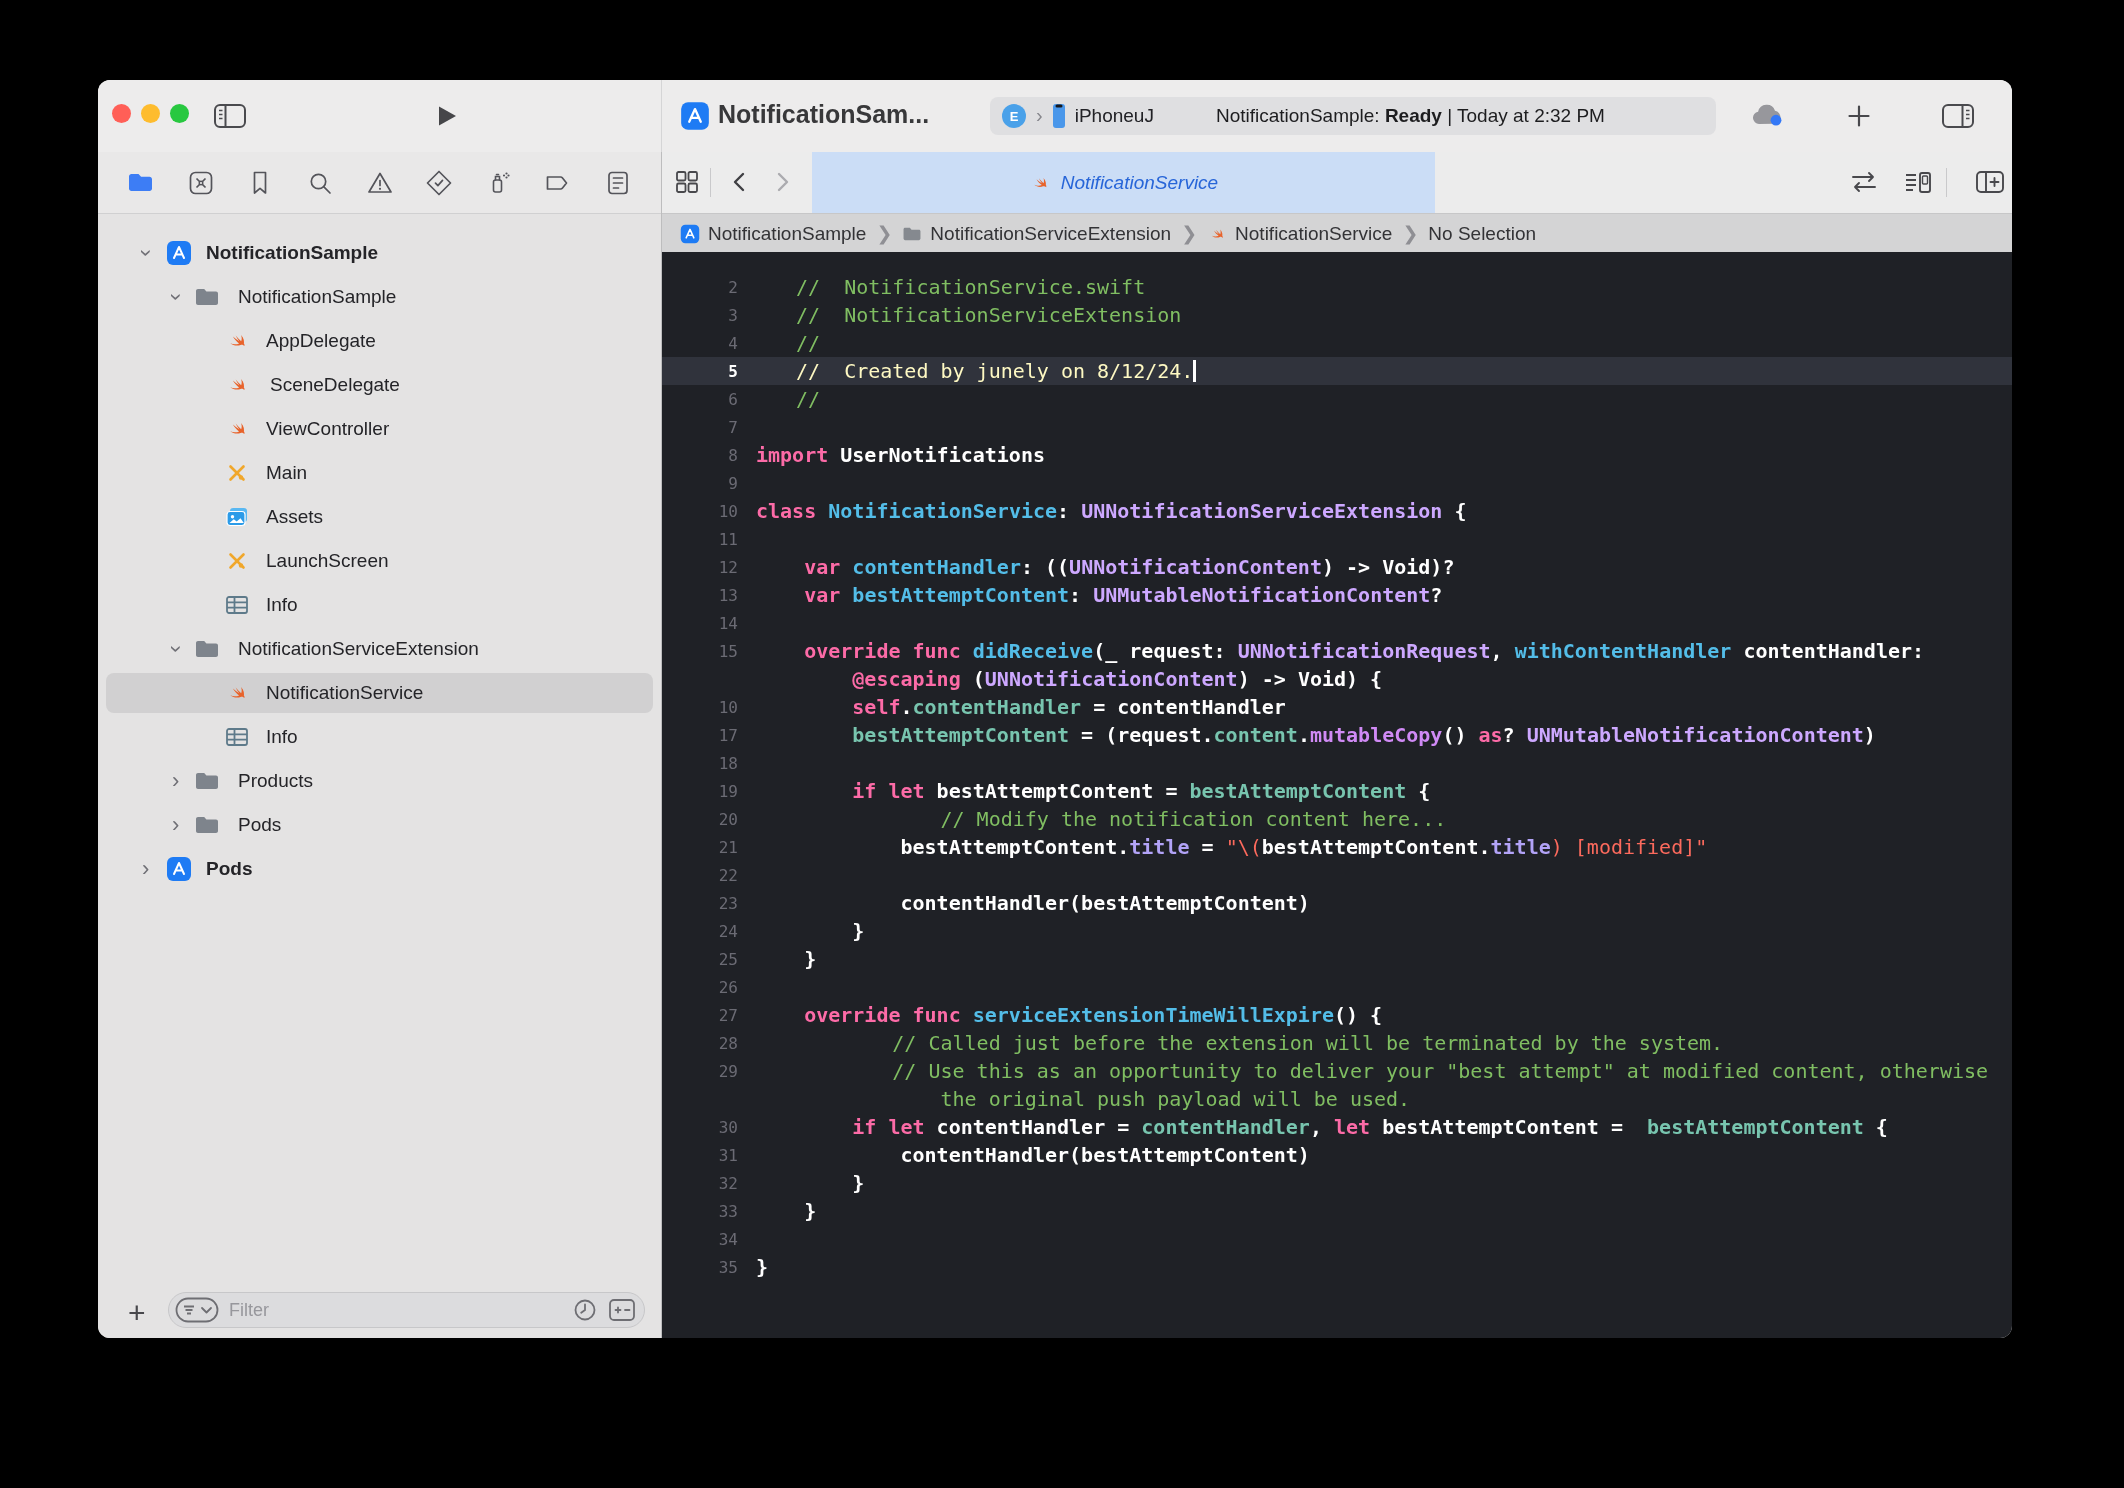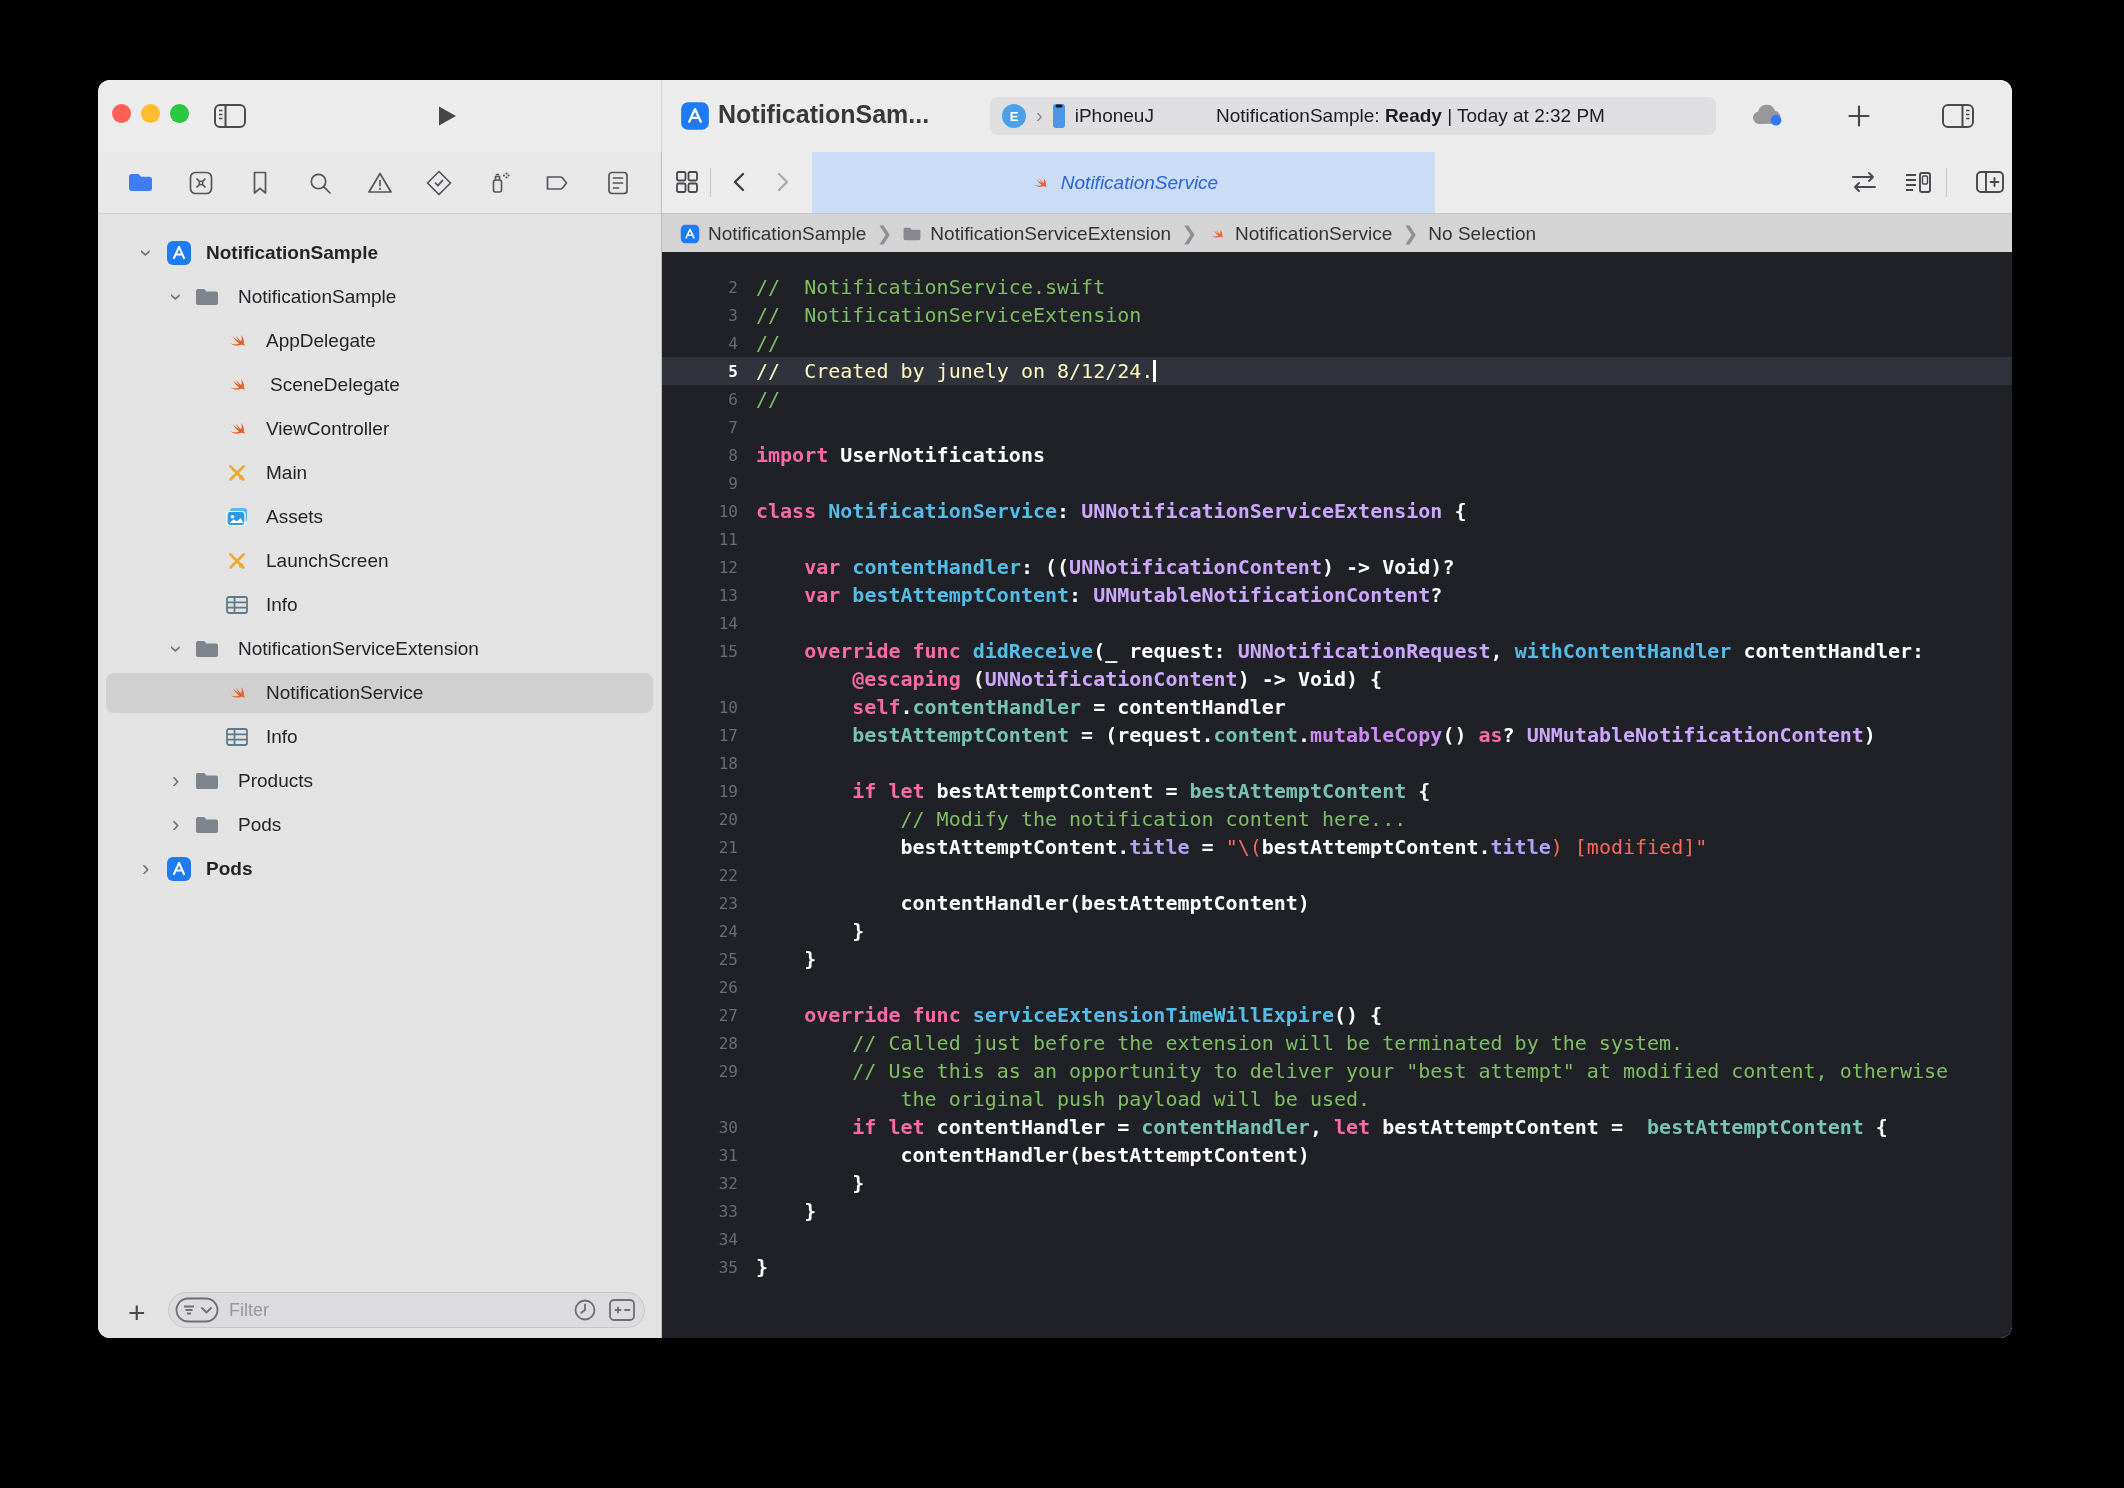--- a/index.html
+++ b/index.html
@@ -65,21 +65,21 @@
   .code{position:absolute;left:564px;top:172px;width:1350px;height:1123px;background:#1F2126;
         overflow:hidden;}
   .crow{position:relative;height:28px;display:flex;align-items:center;}
   .crow.current{background:#30333C;}
   .ln{width:76px;text-align:right;font-family:"DejaVu Sans Mono",monospace;font-size:16px;
       color:#6B6B74;flex:none;}
   .crow.current .ln{color:#FFFFFF;font-weight:700;}
   .ctext{margin-left:18px;font-family:"DejaVu Sans Mono",monospace;font-size:20px;
          white-space:pre;line-height:28px;}
   .caret{display:inline-block;width:3px;height:22px;background:#FFFFFF;vertical-align:-4px;}
-  .seg-cmt{font-weight:400;}
+  .seg-cmt{font-weight:400;margin-left:40px;}
   .seg-str{font-weight:500;}
   .seg-kw,.seg-plain,.seg-decl,.seg-type,.seg-prop,.seg-meth,.seg-tprop{font-weight:700;}
 </style>
 </head>
 <body>
 
 <div class="window">
 
   <div class="toolbar">
     <span class="tl" style="left:14px;background:#FF5F57"></span>

